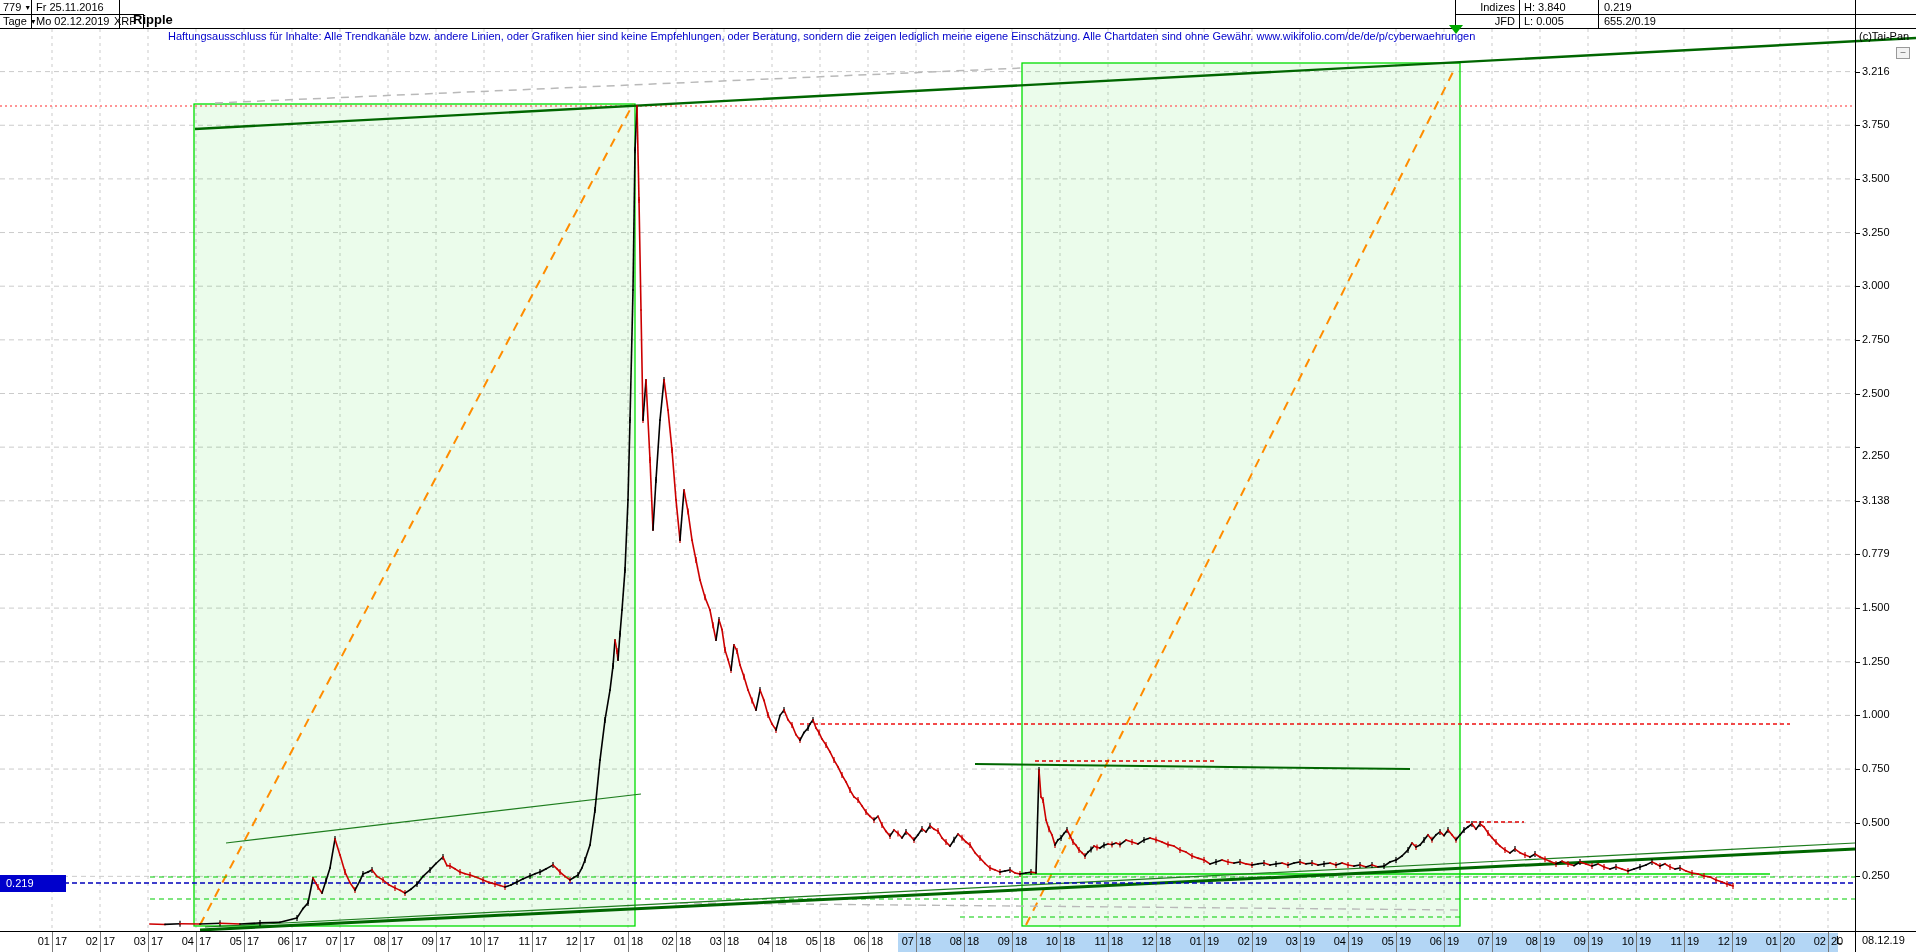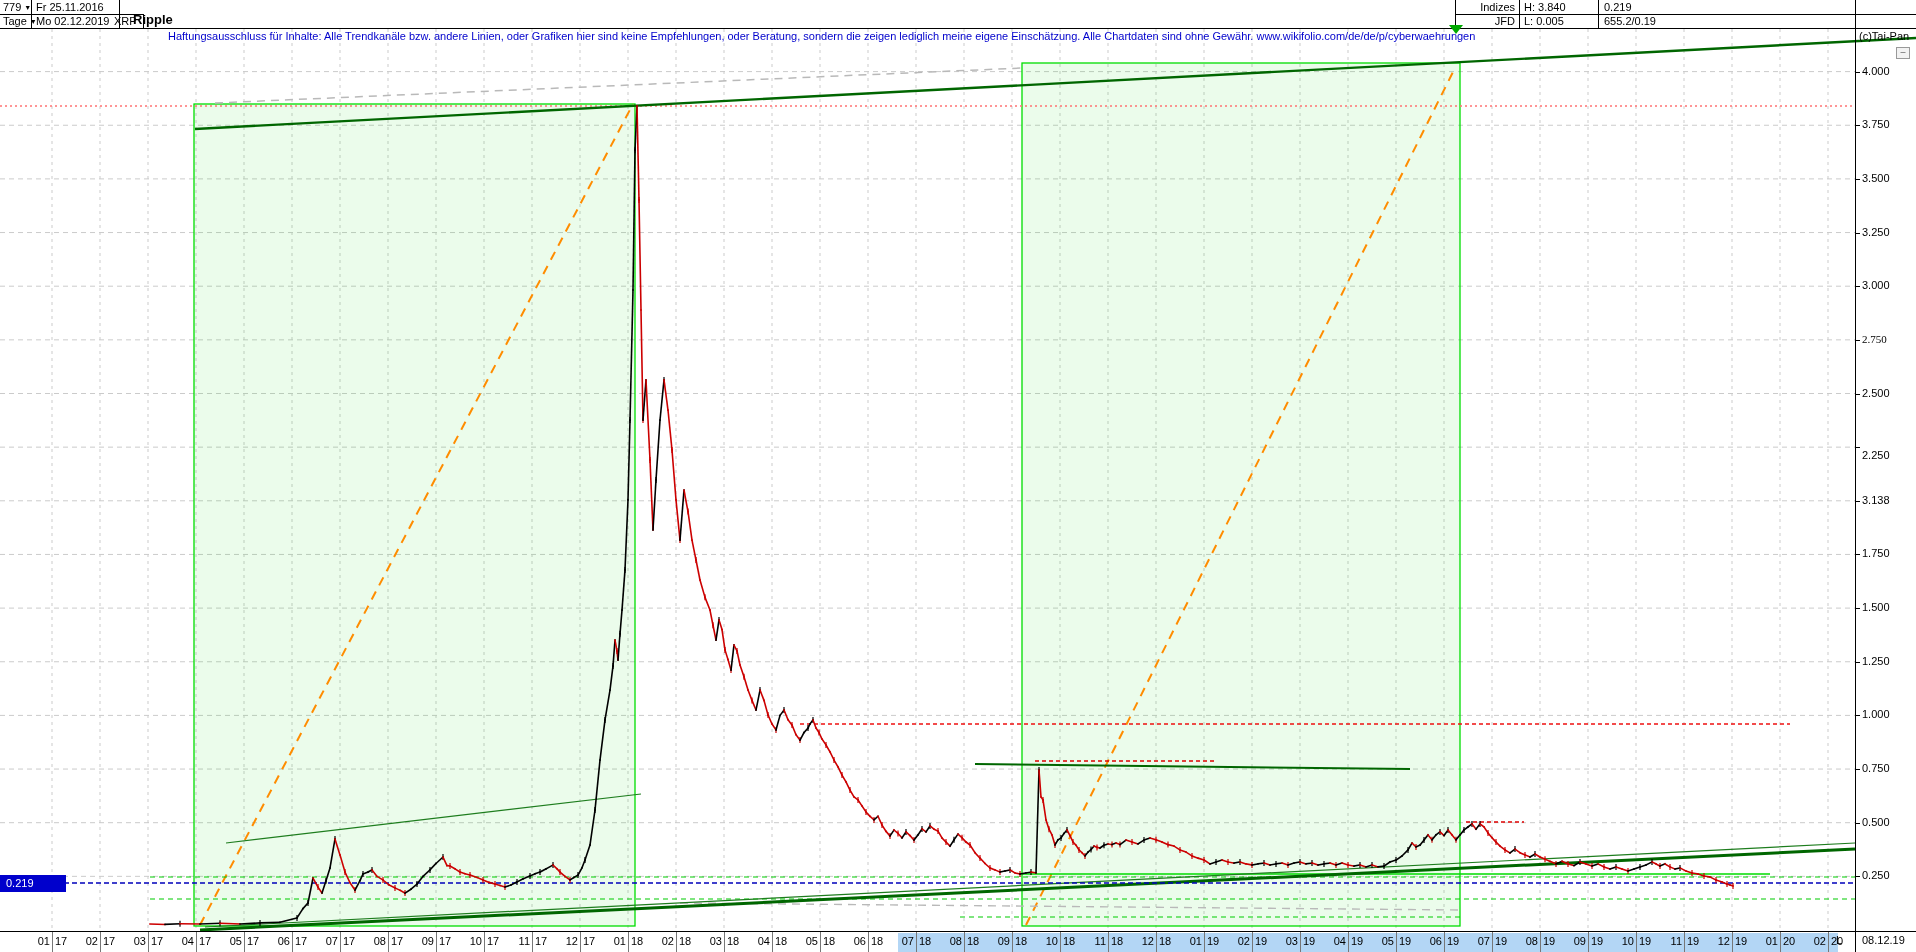--- a/index.html
+++ b/index.html
@@ -614,39 +614,39 @@
       <line x1="1722" y1="881.9296" x2="1727" y2="884.0756" stroke="#cc0000" stroke-width="1.6" stroke-linecap="square"></line>
       <line x1="1727" y1="881.0756" x2="1727" y2="887.0756" stroke="#cc0000" stroke-width="1.2"></line>
       <line x1="1727" y1="884.0756" x2="1730" y2="884.934" stroke="#cc0000" stroke-width="1.6" stroke-linecap="square"></line>
       <line x1="1730" y1="884.934" x2="1733" y2="886.0070000000001" stroke="#cc0000" stroke-width="1.6" stroke-linecap="square"></line>
       <line x1="1733" y1="883.0070000000001" x2="1733" y2="889.0070000000001" stroke="#cc0000" stroke-width="1.2"></line>
       <polygon points="1449,25 1463,25 1456,34" fill="#00aa00"></polygon>
     </svg>
 
   <div class="vline" style="left:1855px;top:0;height:952px;"></div>
   <div id="price-axis">
-      <div class="ptick" style="top: 64.6px;">4.000</div>
+      <div class="ptick" style="top: 64.6px;">3.216</div>
       <div style="position: absolute; left: 0px; width: 4px; height: 1px; background: rgb(0, 0, 0); top: 71.6px;"></div>
       <div class="ptick" style="top: 118.25px;">3.750</div>
       <div style="position: absolute; left: 0px; width: 4px; height: 1px; background: rgb(0, 0, 0); top: 125.25px;"></div>
       <div class="ptick" style="top: 171.9px;">3.500</div>
       <div style="position: absolute; left: 0px; width: 4px; height: 1px; background: rgb(0, 0, 0); top: 178.9px;"></div>
       <div class="ptick" style="top: 225.55px;">3.250</div>
       <div style="position: absolute; left: 0px; width: 4px; height: 1px; background: rgb(0, 0, 0); top: 232.55px;"></div>
       <div class="ptick" style="top: 279.2px;">3.000</div>
       <div style="position: absolute; left: 0px; width: 4px; height: 1px; background: rgb(0, 0, 0); top: 286.2px;"></div>
-      <div class="ptick" style="top: 332.85px; font-family: Liberation Serif, serif;">2.750</div>
+      <div class="ptick" style="top: 332.85px;">2.750</div>
       <div style="position: absolute; left: 0px; width: 4px; height: 1px; background: rgb(0, 0, 0); top: 339.85px;"></div>
       <div class="ptick" style="top: 386.5px;">2.500</div>
       <div style="position: absolute; left: 0px; width: 4px; height: 1px; background: rgb(0, 0, 0); top: 393.5px;"></div>
       <div class="ptick" style="top: 449px; text-align: center;">2.250</div>
       <div style="position: absolute; left: 0px; width: 4px; height: 1px; background: rgb(0, 0, 0); top: 447.15px;"></div>
       <div class="ptick" style="top: 493.8px;">3.138</div>
       <div style="position: absolute; left: 0px; width: 4px; height: 1px; background: rgb(0, 0, 0); top: 500.8px;"></div>
-      <div class="ptick" style="top: 547.45px;">1.750</div>
+      <div class="ptick" style="top: 547.45px;">0.779</div>
       <div style="position: absolute; left: 0px; width: 4px; height: 1px; background: rgb(0, 0, 0); top: 554.45px;"></div>
       <div class="ptick" style="top: 601.1px;">1.500</div>
       <div style="position: absolute; left: 0px; width: 4px; height: 1px; background: rgb(0, 0, 0); top: 608.1px;"></div>
       <div class="ptick" style="top: 654.75px;">1.250</div>
       <div style="position: absolute; left: 0px; width: 4px; height: 1px; background: rgb(0, 0, 0); top: 661.75px;"></div>
       <div class="ptick" style="top: 708.4px;">1.000</div>
       <div style="position: absolute; left: 0px; width: 4px; height: 1px; background: rgb(0, 0, 0); top: 715.4px;"></div>
       <div class="ptick" style="top: 762.05px;">0.750</div>
       <div style="position: absolute; left: 0px; width: 4px; height: 1px; background: rgb(0, 0, 0); top: 769.05px;"></div>
       <div class="ptick" style="top: 815.7px;">0.500</div>

